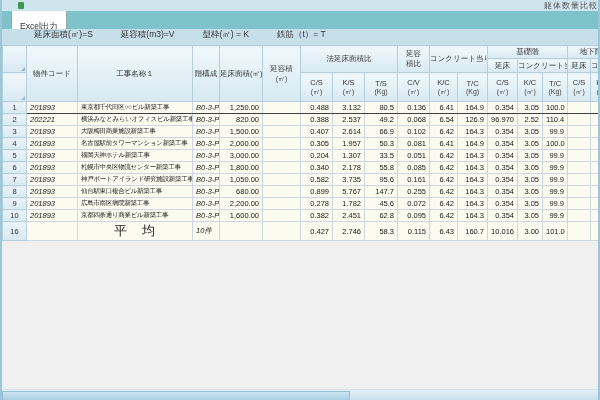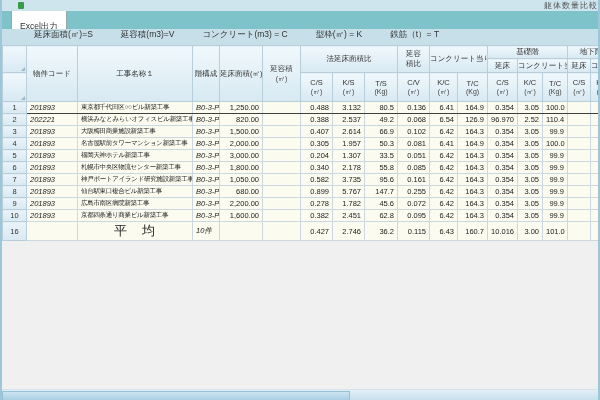--- a/index.html
+++ b/index.html
@@ -95,21 +95,20 @@
     <span class="window-title">躯体数量比較</span>
   </div>
 
   <div class="toolbar">
     <button class="excel-btn">Excel出力</button>
   </div>
 
   <div class="legend">
     <span>延床面積(㎡)=S</span>
     <span>延容積(m3)=V</span>
-    <span>コンクリート(m3) = C</span>
     <span>型枠(㎡) = K</span>
     <span>鉄筋（t）= T</span>
   </div>
 
   <div class="grid-area">
     <table>
       <colgroup>
         <col style="width:24px">
           <col style="width:51px">
           <col style="width:115px">
@@ -399,21 +398,21 @@
   </tr>
           <tr class="avg">
     <td class="rownum">16</td>
     <td class="c-code"></td>
     <td class="c-name">平　均</td>
     <td class="c-floors">10件</td>
     <td class="num"></td>
     <td class="num"></td>
     <td class="num">0.427</td>
     <td class="num">2.746</td>
-    <td class="num">36.2</td>
+    <td class="num">58.3</td>
     <td class="num">0.115</td>
     <td class="num">6.43</td>
     <td class="num">160.7</td>
     <td class="num">10.016</td>
     <td class="num">3.00</td>
     <td class="num">101.0</td>
     <td class="num"></td>
     <td class="num"></td>
   </tr>
         </tbody>

